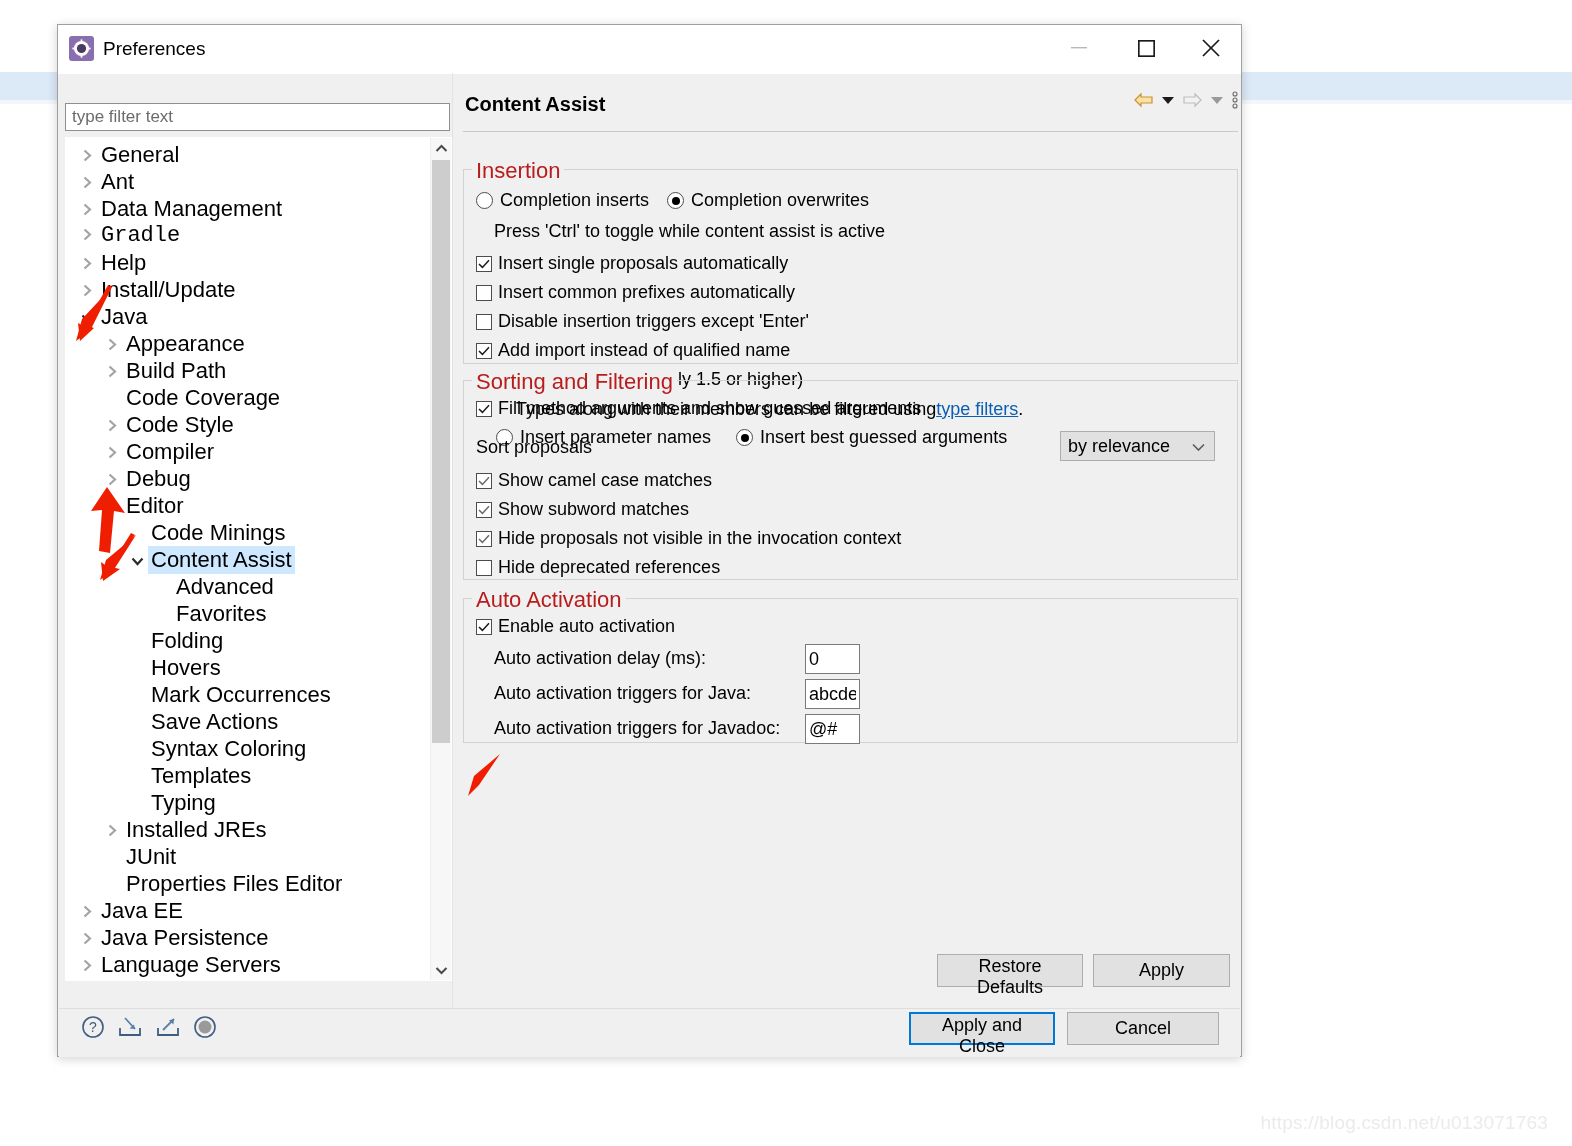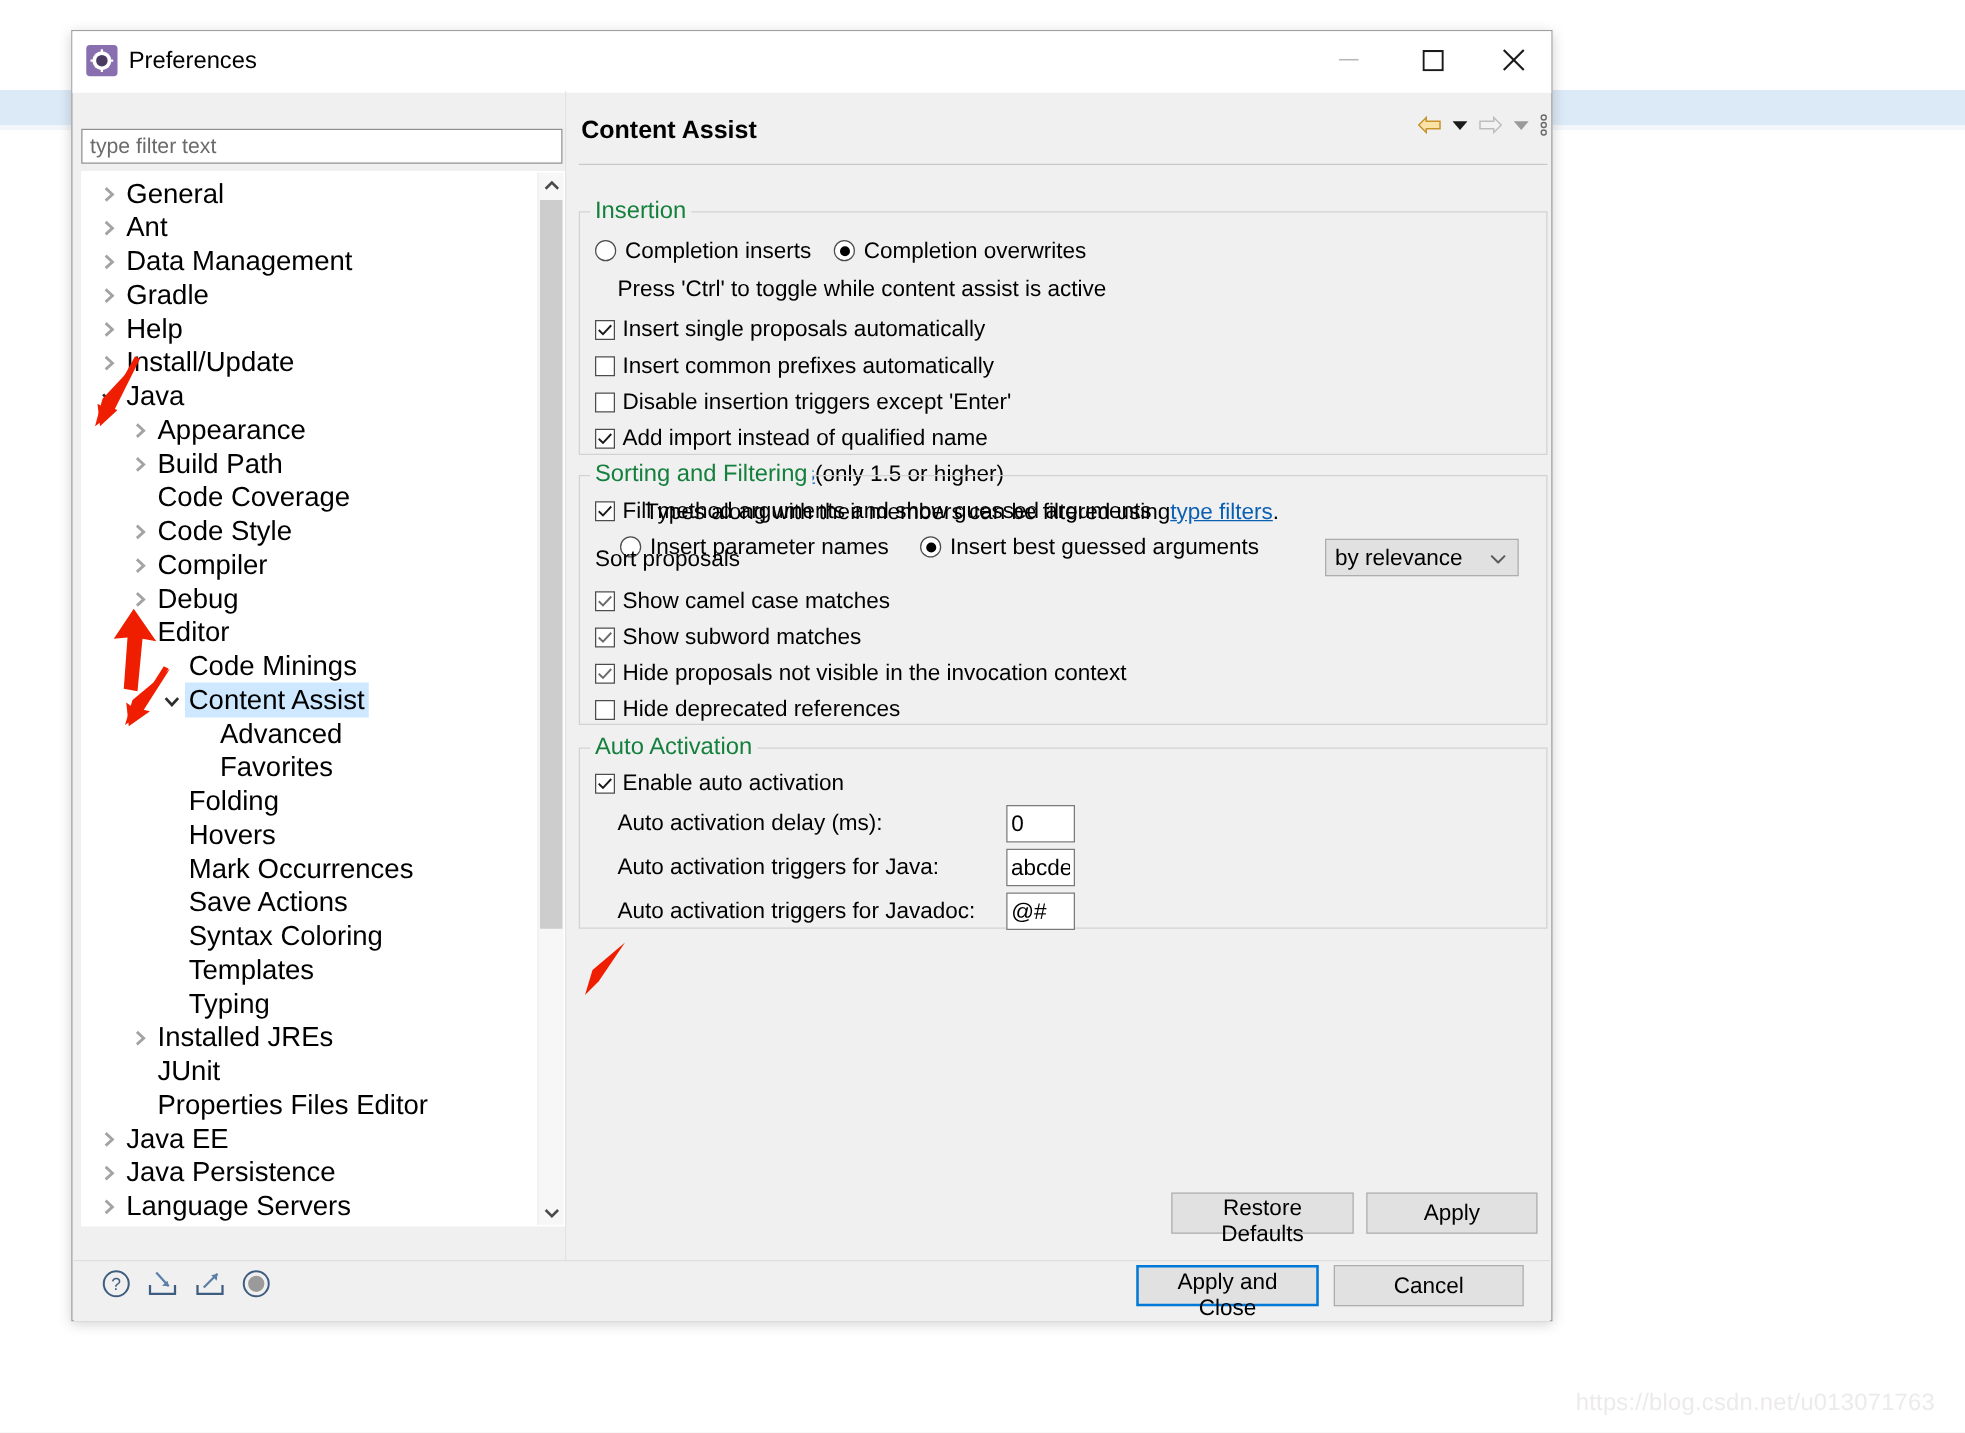--- a/index.html
+++ b/index.html
@@ -196,22 +196,22 @@
   .group {
     position: absolute;
     border: 1px solid #d2d2d2;
     box-sizing: border-box;
   }
   .group-title {
     position: absolute;
     top: -12px; left: 8px;
     background: #f0f0f0;
     padding: 0 4px;
-    font-size: 19px;
-    color: #15803d;
+    font-size: 22px;
+    color: #b91c1c;
   }
   .g-insertion { left: 5px; top: 96px; width: 775px; height: 195px; }
   .g-sorting   { left: 5px; top: 307px; width: 775px; height: 200px; }
   .g-auto      { left: 5px; top: 525px; width: 775px; height: 145px; }
 
   .row {
     position: absolute;
     display: flex;
     align-items: center;
     font-size: 18px;
@@ -406,21 +406,21 @@
                 <polyline points="2.5,1.5 8,6.5 2.5,11.5" fill="none" stroke="#a3a3a3" stroke-width="2.2"></polyline>
               </svg></span>
             <span class="lbl">Ant</span>
           </div>
           <div class="tree-row" style="padding-left: 10px;">
             <span class="twisty"><svg width="11" height="13" viewBox="0 0 11 13">
                 <polyline points="2.5,1.5 8,6.5 2.5,11.5" fill="none" stroke="#a3a3a3" stroke-width="2.2"></polyline>
               </svg></span>
             <span class="lbl">Data Management</span>
           </div>
-          <div class="tree-row" style="padding-left: 10px;">
+          <div class="tree-row" style="padding-left: 10px; font-family: Liberation Mono, monospace;">
             <span class="twisty"><svg width="11" height="13" viewBox="0 0 11 13">
                 <polyline points="2.5,1.5 8,6.5 2.5,11.5" fill="none" stroke="#a3a3a3" stroke-width="2.2"></polyline>
               </svg></span>
             <span class="lbl">Gradle</span>
           </div>
           <div class="tree-row" style="padding-left: 10px;">
             <span class="twisty"><svg width="11" height="13" viewBox="0 0 11 13">
                 <polyline points="2.5,1.5 8,6.5 2.5,11.5" fill="none" stroke="#a3a3a3" stroke-width="2.2"></polyline>
               </svg></span>
             <span class="lbl">Help</span>

